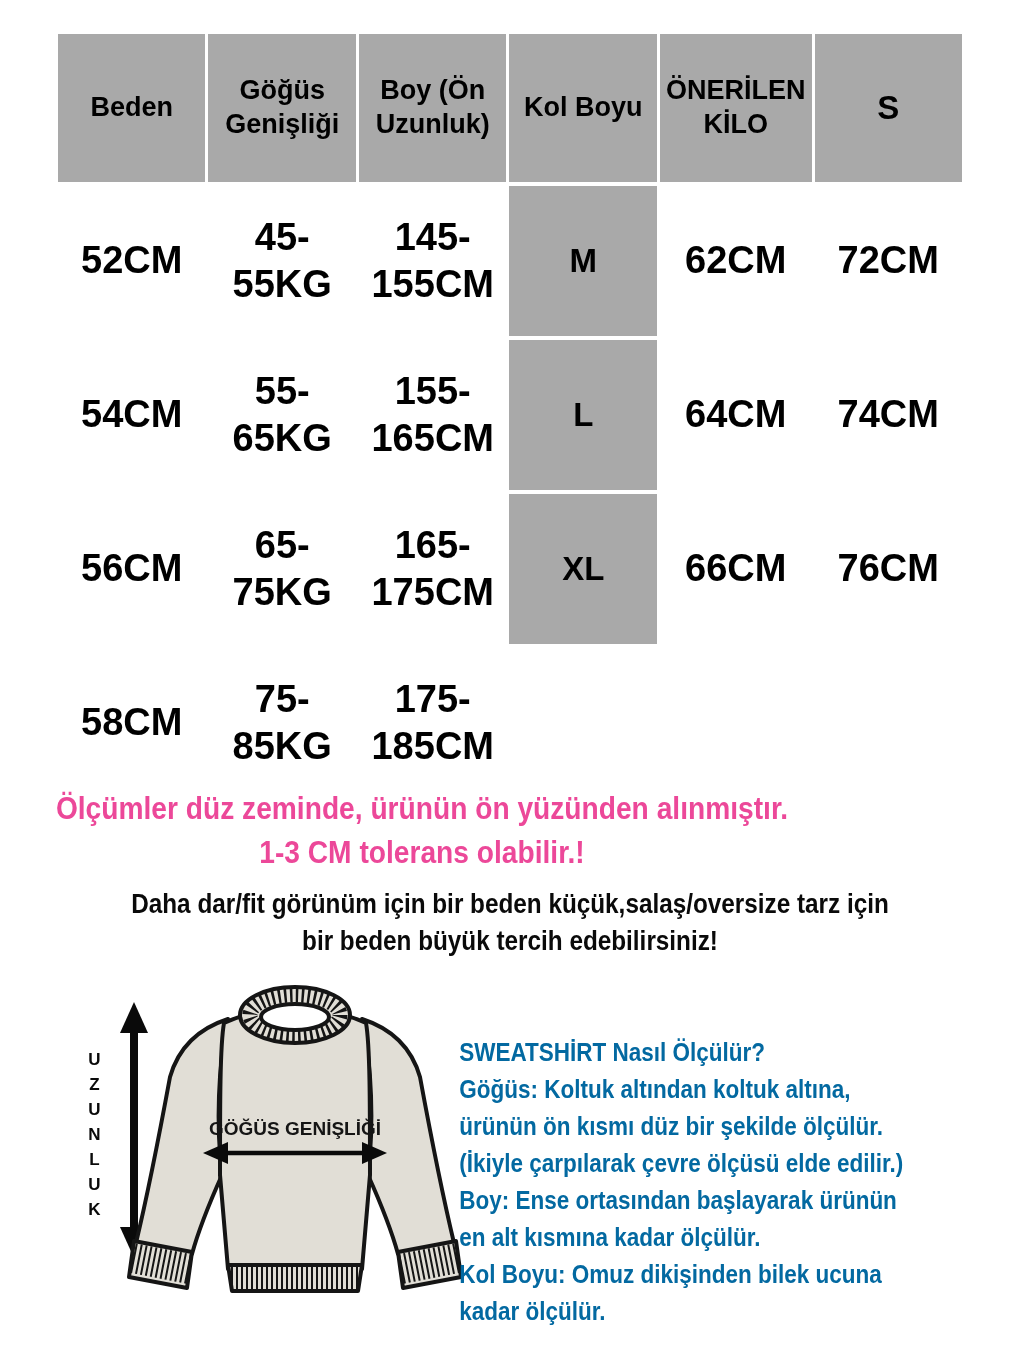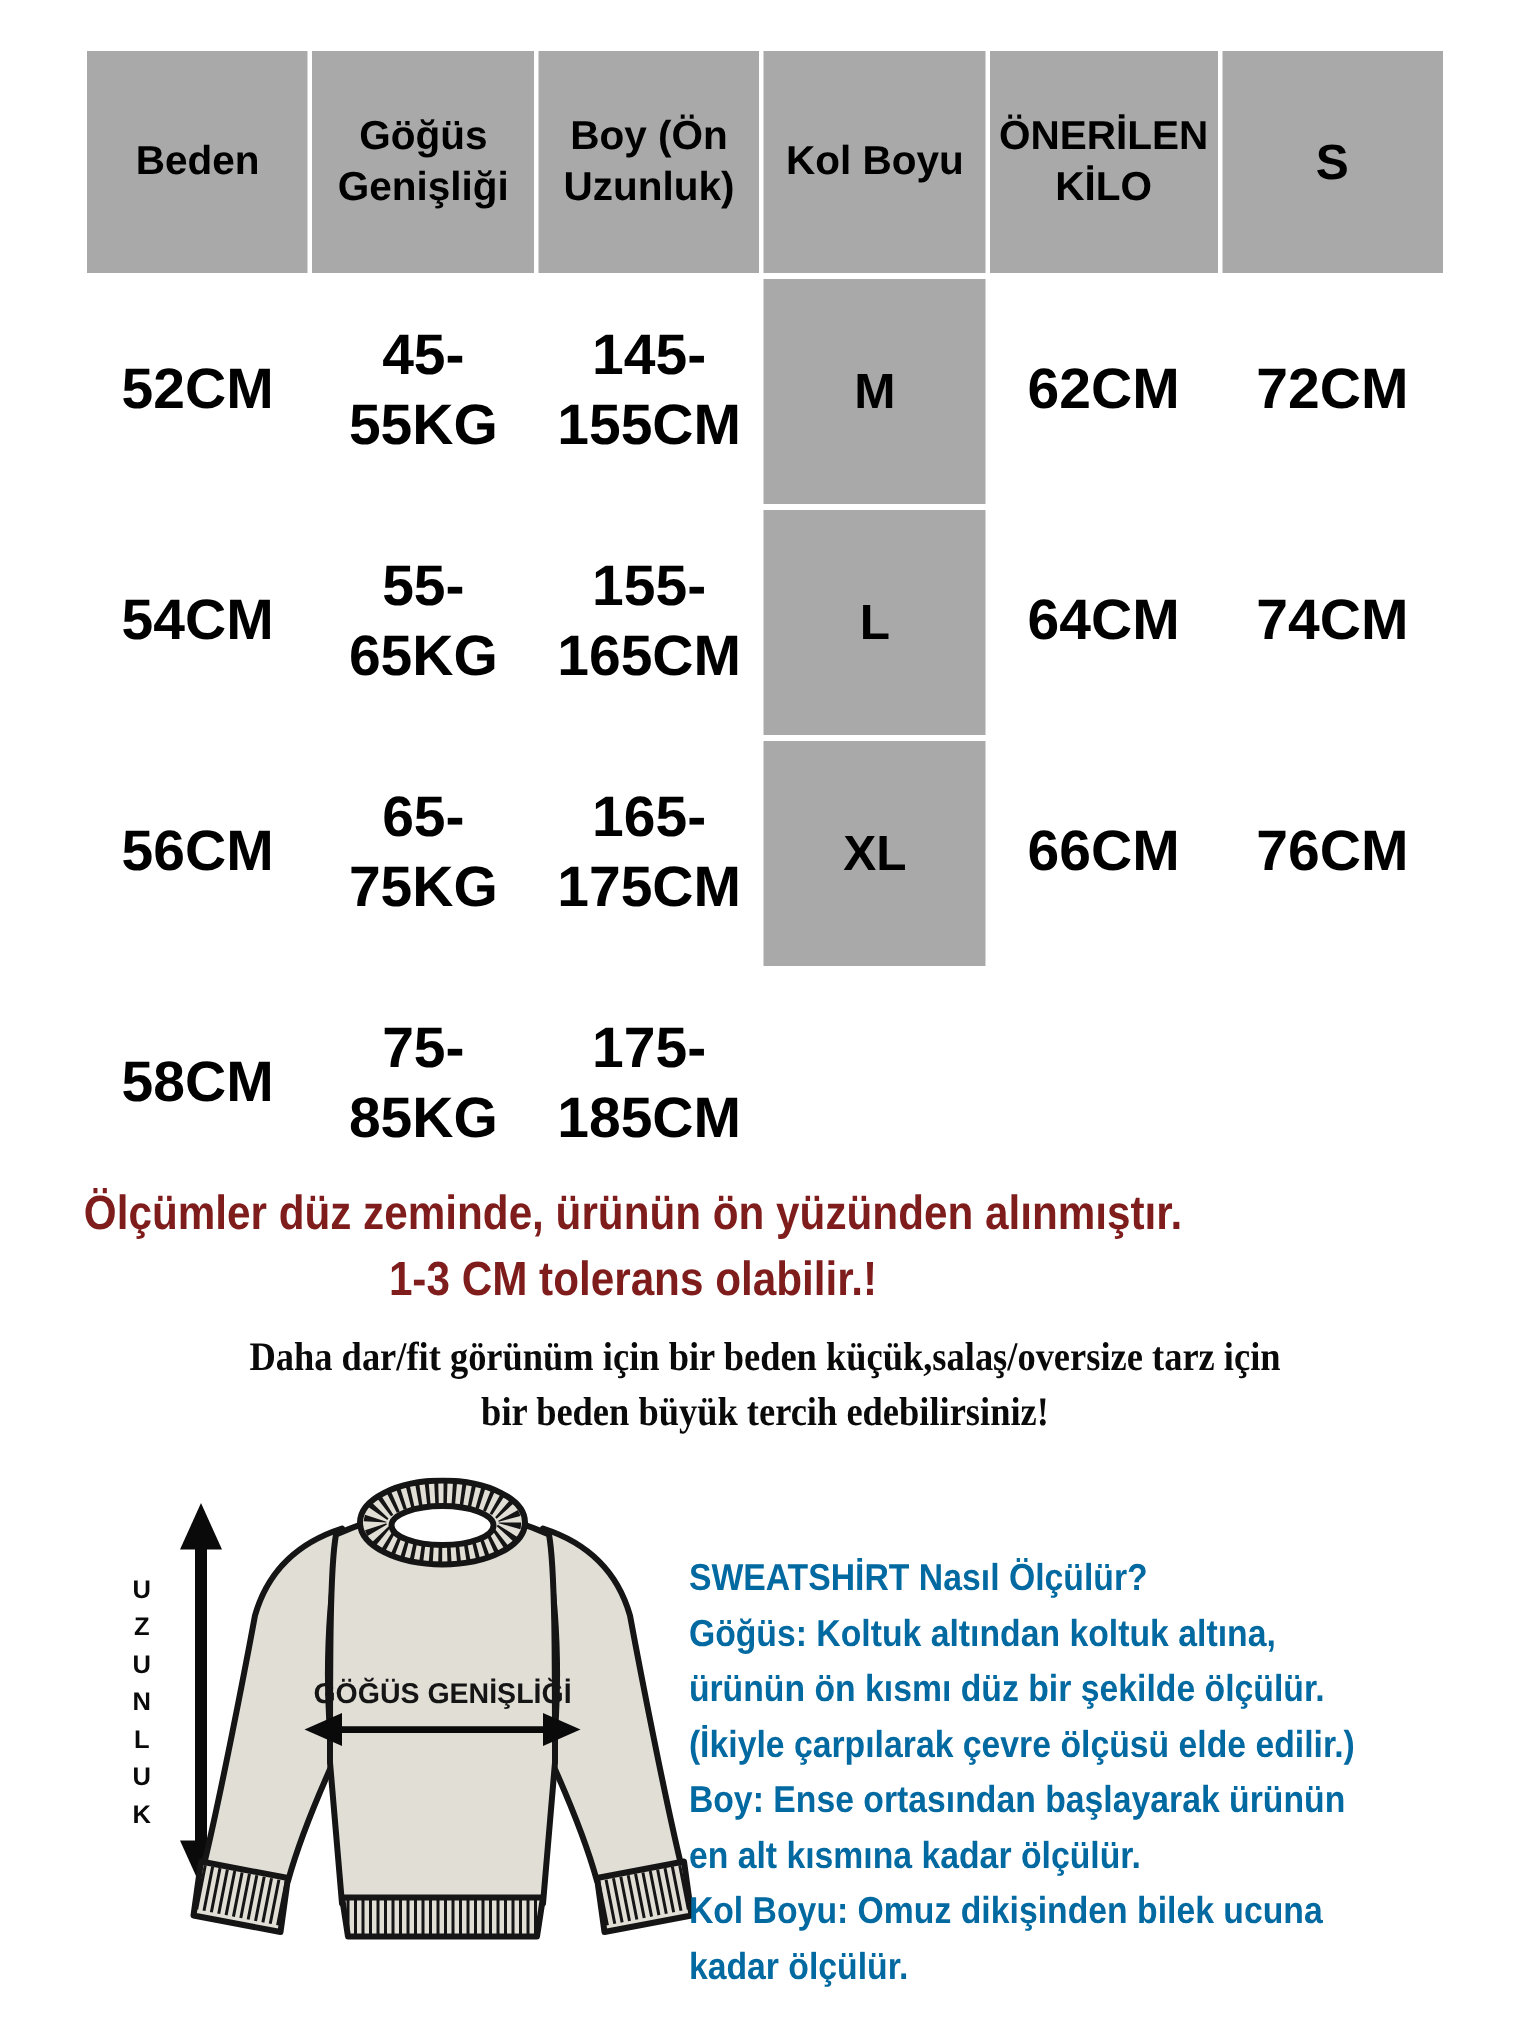--- a/index.html
+++ b/index.html
@@ -22,24 +22,24 @@
     text-align:center;background:#ffffff;
     font-weight:700;line-height:1.25;
   }
   .cell.gray{background:#a9a9a9;}
   .cell.head{font-size:27px;padding:0 6px;}
   .cell.sizecol{font-size:33px;}
   .cell.val{font-size:38px;white-space:pre-line;line-height:1.25;}
 
   
   .note-red{position:absolute;left:0;top:786px;width:844px;
-    color:#7f1d1d;font-size:32px;font-weight:700;line-height:44px;text-align:center;}
+    color:#ec4899;font-size:32px;font-weight:700;line-height:44px;text-align:center;}
   .note-red .line{transform:scaleX(0.88);transform-origin:50% 50%;white-space:nowrap;}
   .note-fit{position:absolute;left:0;top:886px;width:1020px;
-    color:#0a0a0a;font-size:27px;font-weight:700;line-height:37px;text-align:center;font-family:Liberation Serif, serif;}
+    color:#0a0a0a;font-size:27px;font-weight:700;line-height:37px;text-align:center;}
   .note-fit .line{transform:scaleX(0.9);transform-origin:50% 50%;white-space:nowrap;}
 
   
   .v-label{
     position:absolute;left:84px;top:1050px;height:170px;
     writing-mode:vertical-rl;text-orientation:upright;
     font-size:17px;font-weight:700;letter-spacing:6px;color:#0a0a0a;
   }
   .v-arrow{position:absolute;left:112px;top:1000px;}
   .sweatshirt{position:absolute;left:125px;top:985px;}

